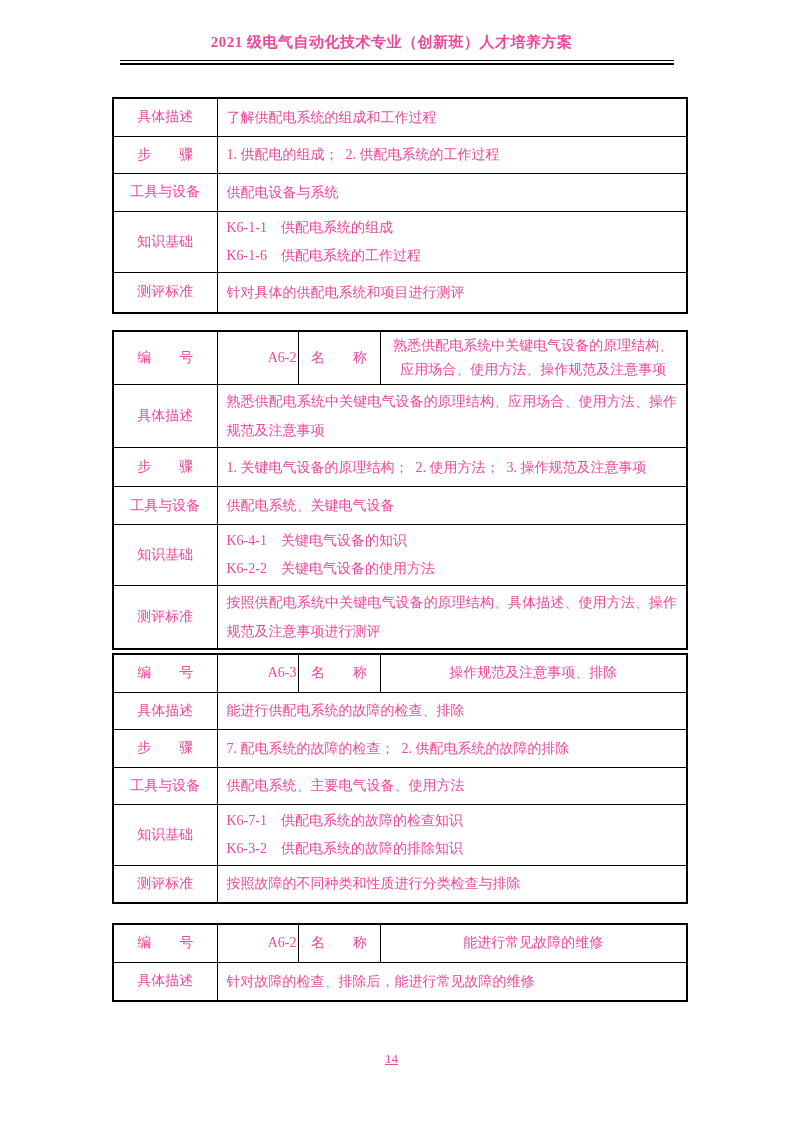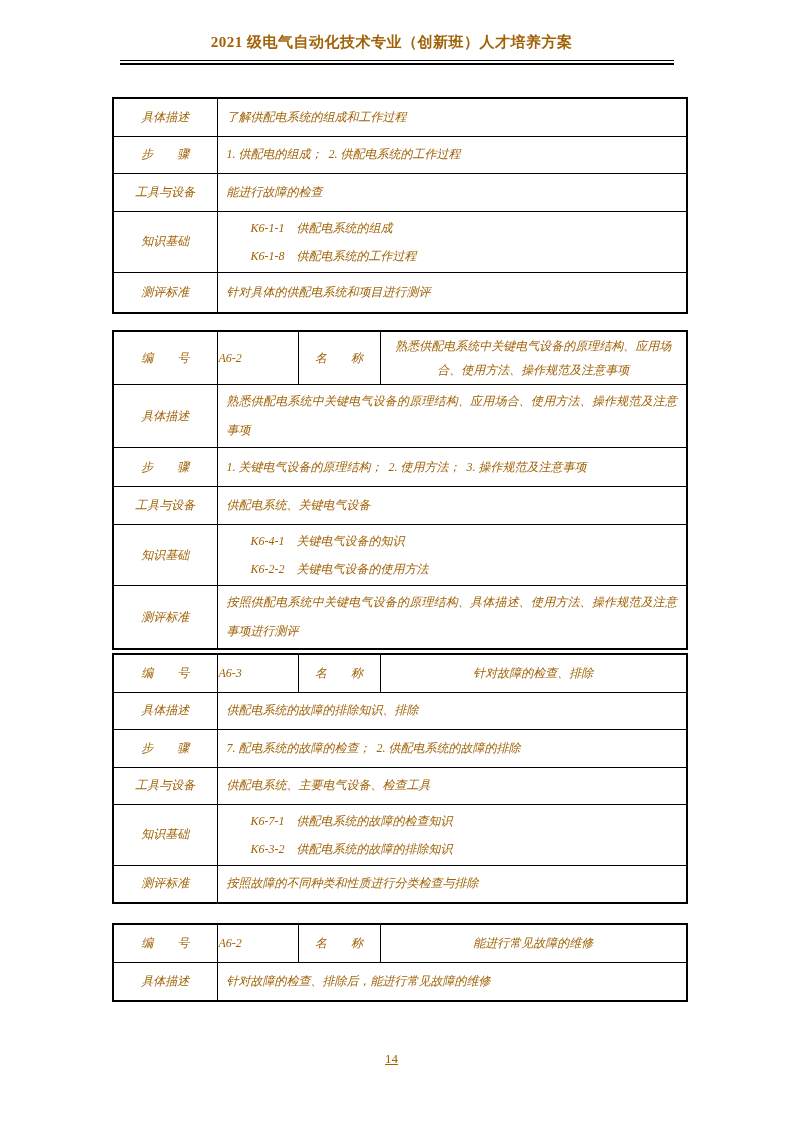--- a/index.html
+++ b/index.html
@@ -2,21 +2,21 @@
 <html><head>
 <meta charset="utf-8">
 <style>
   html, body { margin: 0; padding: 0; background: #ffffff; }
   .page {
     position: relative;
     width: 783px;
     height: 1122px;
     background: #ffffff;
     font-family: "Liberation Serif", "DejaVu Serif", serif;
-    color: #a16207;
+    color: #ec4899;
     overflow: hidden;
   }
   .doc-title {
     position: absolute;
     top: 33px;
     left: 0;
     width: 100%;
     text-align: center;
     font-weight: bold;
     font-size: 15px;
@@ -30,46 +30,45 @@
     height: 2px;
     border-top: 1px solid #000;
     border-bottom: 2.5px solid #000;
   }
   table.tbl {
     position: absolute;
     left: 112px;
     width: 574px;
     border-collapse: collapse;
     table-layout: fixed;
-    font-size: 12px;
-    font-style: italic;
+    font-size: 14px;
   }
   table.tbl td { border: 1px solid #000; vertical-align: middle; }
   table.tbl { border: 2px solid #000; }
   td.lab {
     text-align: center;
     padding: 2px 4px;
   }
   td.cen {
-    text-align: left;
+    text-align: right;
     font-family: "Liberation Serif", "DejaVu Serif", serif;
   }
   td.val {
     text-align: justify;
     padding: 2px 9px;
     line-height: 29px;
     white-space: pre-wrap;
   }
   td.name {
     text-align: center;
     padding: 2px 6px;
     line-height: 24px;
   }
   td.kn { padding: 2px 9px; }
-  td.kn .kline { line-height: 28px; text-align: left; white-space: pre-wrap; margin-left: 24px; }
+  td.kn .kline { line-height: 28px; text-align: left; white-space: pre-wrap; }
   .page-number {
     position: absolute;
     top: 1051px;
     left: 0;
     width: 100%;
     text-align: center;
     font-size: 13px;
     text-decoration: underline;
   }
 </style>
@@ -92,27 +91,27 @@
       <tr style="height:38px">
         <td class="lab">具体描述</td>
         <td class="val" colspan="3">了解供配电系统的组成和工作过程</td>
       </tr>
       <tr style="height:37px">
         <td class="lab">步　　骤</td>
         <td class="val" colspan="3">1. 供配电的组成；  2. 供配电系统的工作过程</td>
       </tr>
       <tr style="height:38px">
         <td class="lab">工具与设备</td>
-        <td class="val" colspan="3">能进行故障的检查</td>
+        <td class="val" colspan="3">供配电设备与系统</td>
       </tr>
       <tr style="height:57px">
         <td class="lab">知识基础</td>
         <td class="kn" colspan="3">
           <div class="kline">K6-1-1　供配电系统的组成</div>
-          <div class="kline">K6-1-8　供配电系统的工作过程</div>
+          <div class="kline">K6-1-6　供配电系统的工作过程</div>
         </td>
       </tr>
       <tr style="height:41px">
         <td class="lab">测评标准</td>
         <td class="val" colspan="3">针对具体的供配电系统和项目进行测评</td>
       </tr>
     </tbody>
   </table>
 
   <table class="tbl" style="top:330px;">
@@ -160,33 +159,33 @@
         <col style="width:104px">
         <col style="width:81px">
         <col style="width:82px">
         <col style="width:307px">
       </colgroup>
     <tbody>
       <tr style="height:38px">
         <td class="lab">编　　号</td>
         <td class="cen">A6-3</td>
         <td class="lab">名　　称</td>
-        <td class="name">针对故障的检查、排除</td>
+        <td class="name">操作规范及注意事项、排除</td>
       </tr>
       <tr style="height:37px">
         <td class="lab">具体描述</td>
-        <td class="val" colspan="3">供配电系统的故障的排除知识、排除</td>
+        <td class="val" colspan="3">能进行供配电系统的故障的检查、排除</td>
       </tr>
       <tr style="height:38px">
         <td class="lab">步　　骤</td>
         <td class="val" colspan="3">7. 配电系统的故障的检查；  2. 供配电系统的故障的排除</td>
       </tr>
       <tr style="height:37px">
         <td class="lab">工具与设备</td>
-        <td class="val" colspan="3">供配电系统、主要电气设备、检查工具</td>
+        <td class="val" colspan="3">供配电系统、主要电气设备、使用方法</td>
       </tr>
       <tr style="height:60px">
         <td class="lab">知识基础</td>
         <td class="kn" colspan="3">
           <div class="kline">K6-7-1　供配电系统的故障的检查知识</div>
           <div class="kline">K6-3-2　供配电系统的故障的排除知识</div>
         </td>
       </tr>
       <tr style="height:38px">
         <td class="lab">测评标准</td>

